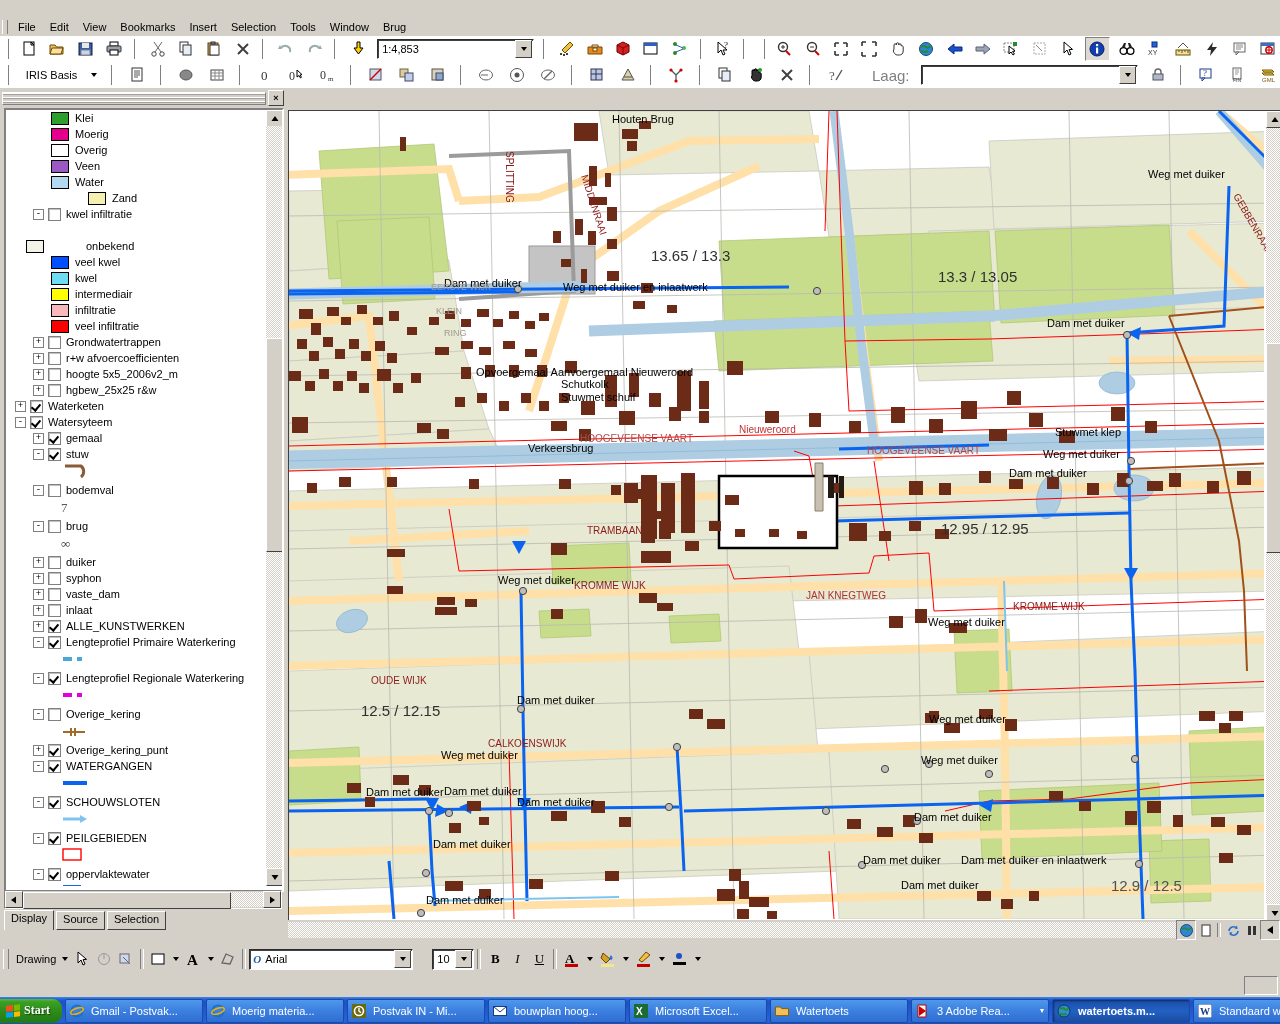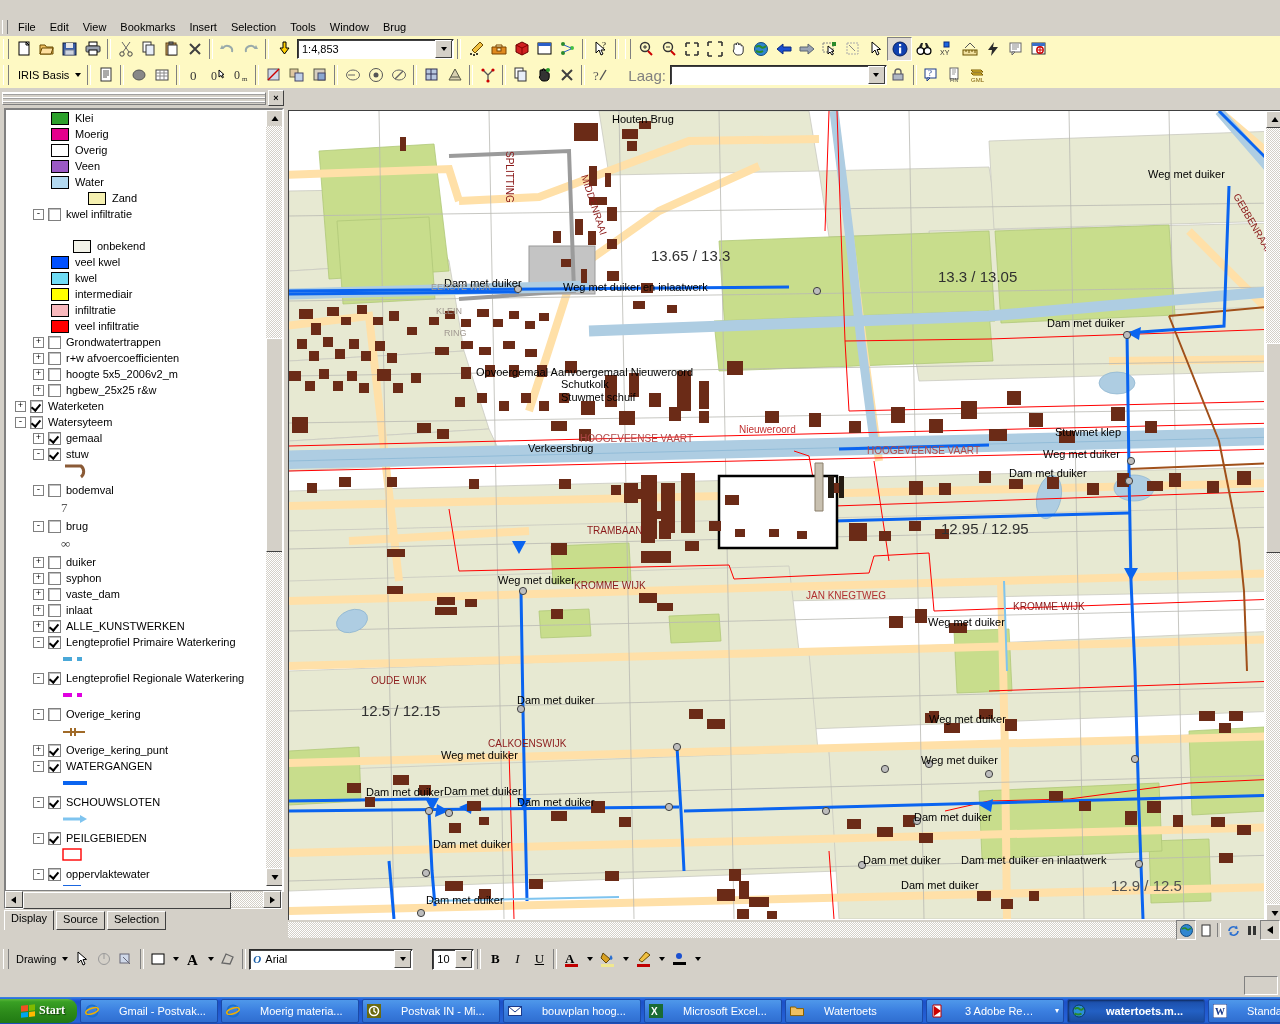--- a/index.html
+++ b/index.html
@@ -46,21 +46,21 @@
   .menubar{
     position:absolute;left:0;top:18px;width:1280px;height:18px;
     background:#d4d0c8;display:flex;align-items:center;
     border-bottom:1px solid #d4d0c8;
   }
   .menubar .grip{width:4px;height:14px;margin:0 3px 0 2px;
     border-left:1px solid #fff;border-right:1px solid #808080;}
   .menu-item{padding:2px 7px;font-size:11px;color:#000;cursor:default;}
 
   
-  .tbrow{position:absolute;left:0;width:1280px;height:26px;background:#fef9c3;display:flex;align-items:center;}
+  .tbrow{position:absolute;left:0;width:1280px;height:26px;background:#ffffff;display:flex;align-items:center;justify-content:space-between;}
   .tb1{top:36px;}
   .tb2{top:62px;}
   .tb-grip{width:4px;height:20px;margin:0 3px;
     border-left:1px solid #fff;border-right:1px solid #808080;flex:0 0 auto;}
   .tb-sep{width:2px;height:20px;margin:0 3px;
     border-left:1px solid #808080;border-right:1px solid #fff;flex:0 0 auto;}
   .tbtn{
     width:23px;height:22px;margin:0 0px;flex:0 0 auto;
     display:flex;align-items:center;justify-content:center;position:relative;
   }
@@ -161,31 +161,31 @@
   .sb-panel{height:17px;border:1px solid;border-color:#808080 #fff #fff #808080;margin-right:2px;
     display:flex;align-items:center;font-size:11px;padding:0 3px;background:#d4d0c8;}
   .sb-coord{width:290px;}
   .sb-small{width:26px;}
 
   
   .taskbar{position:absolute;left:0;top:997px;width:1280px;height:27px;
     background:linear-gradient(to bottom,#3f8ae0 0%,#245edb 9%,#1c51c8 18%,#2663d8 92%,#1a49b0 100%);
     display:flex;align-items:center;}
   .startbtn{
-    height:24px;margin:0 3px 0 0;padding:0 12px 0 21px;display:flex;align-items:center;gap:4px;
+    height:24px;margin:0 3px 0 0;padding:0 12px 0 6px;display:flex;align-items:center;gap:4px;
     background:linear-gradient(to bottom,#5bb73b 0%,#39a024 12%,#2c8a1a 55%,#217a13 100%);
     border-radius:0 9px 9px 0;color:#fff;font-weight:bold;font-size:12px;
     font-family:"Liberation Serif",serif;
     text-shadow:1px 1px 1px rgba(0,0,0,.5);
     text-align:center;
   }
   .winflag{width:14px;height:12px;display:grid;grid-template-columns:1fr 1fr;grid-template-rows:1fr 1fr;gap:1px;transform:skewY(-6deg);}
   .winflag i{display:block;}
   .taskitem{
-    height:22px;min-width:0;flex:0 0 auto;width:128px;margin-right:3px;display:flex;align-items:center;gap:20px;
+    height:22px;min-width:0;flex:0 0 auto;width:128px;margin-right:3px;display:flex;align-items:center;gap:7px;
     background:linear-gradient(to bottom,#4f98ea 0%,#3b7fe0 50%,#2f6ed0 100%);
     border:1px solid #1b4aa8;border-radius:2px;color:#fff;font-size:11px;padding:0 4px;
     overflow:hidden;white-space:nowrap;
   }
   .taskitem.active{
     background:linear-gradient(to bottom,#1b4da8 0%,#2360c4 50%,#1a4ca0 100%);
     box-shadow:inset 1px 1px 2px rgba(0,0,0,.45);font-weight:bold;
   }
   .taskitem .t{overflow:hidden;text-overflow:ellipsis;}
   .ticon{width:14px;height:14px;flex:0 0 auto;position:relative;}
@@ -676,21 +676,21 @@
           <div class="tl" style="padding-left: 45px; margin-left: 37px;">
             <span class="sw" style="background: rgb(245, 240, 176);"></span>
             <span class="lbl">Zand</span>
           </div>
           <div class="tl" style="padding-left: 27px;">
             <span class="exp">-</span>
             <span class="ck"></span>
             <span class="lbl">kwel infiltratie</span>
           </div>
           <div class="tl" style="padding-left: 0px;"></div>
-          <div class="tl" style="padding-left: 67px;">
+          <div class="tl" style="padding-left: 20px; gap: 36px;">
             <span class="sw" style="background: rgb(242, 242, 232);"></span>
             <span class="lbl">onbekend</span>
           </div>
           <div class="tl" style="padding-left: 45px;">
             <span class="sw" style="background: rgb(0, 80, 255);"></span>
             <span class="lbl">veel kwel</span>
           </div>
           <div class="tl" style="padding-left: 45px;">
             <span class="sw" style="background: rgb(111, 220, 245);"></span>
             <span class="lbl">kwel</span>

